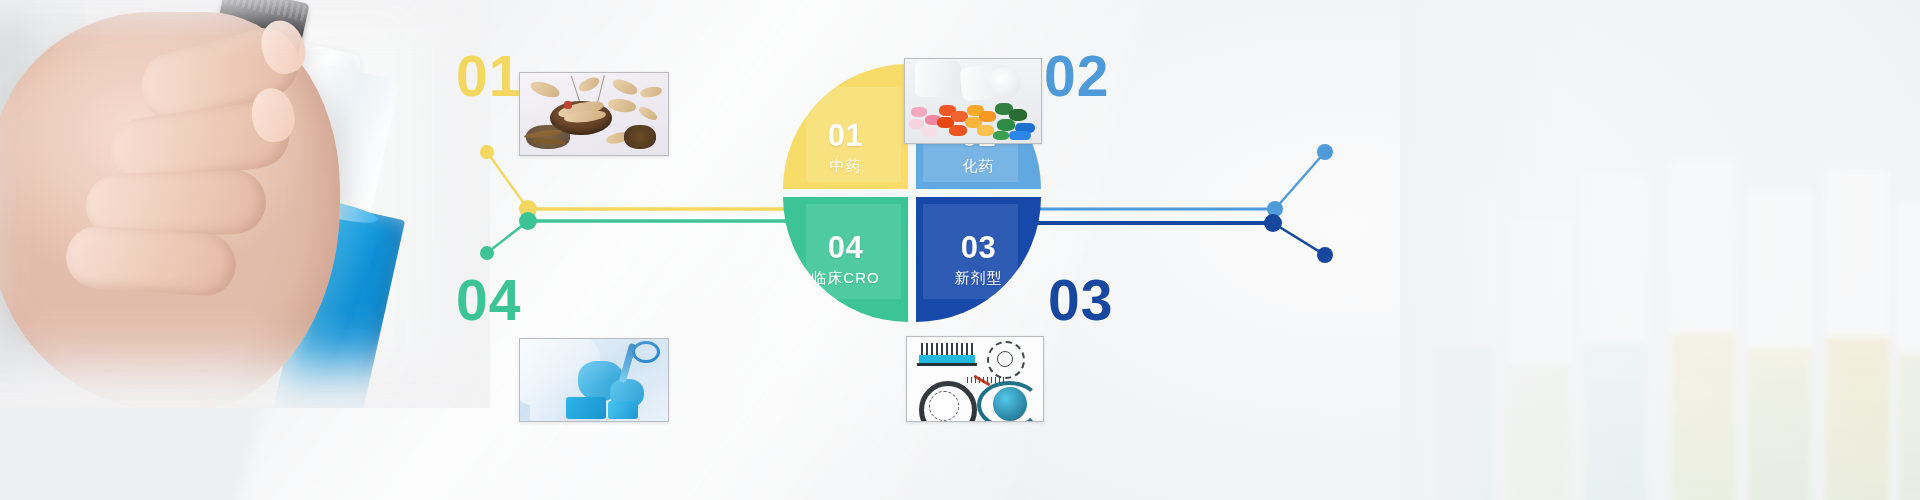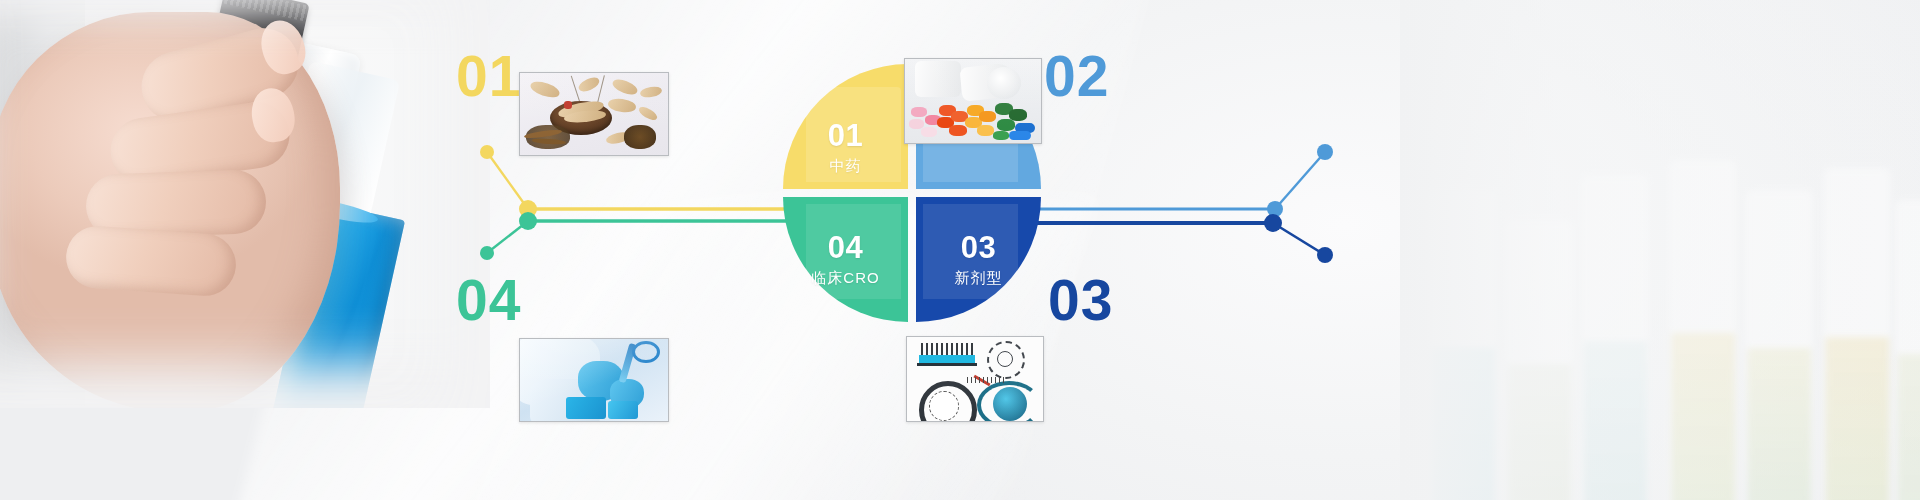--- a/index.html
+++ b/index.html
@@ -228,20 +228,24 @@
 
     <div class="inner i1"></div>
     <div class="inner i2"></div>
     <div class="inner i3"></div>
     <div class="inner i4"></div>
 
     <div class="qlabel L1">
       <div class="num">01</div>
       <div class="name">中药</div>
     </div>
+    <div class="qlabel L2">
+      <div class="num">02</div>
+      <div class="name">化药</div>
+    </div>
     <div class="qlabel L3">
       <div class="num">03</div>
       <div class="name">新剂型</div>
     </div>
     <div class="qlabel L4">
       <div class="num">04</div>
       <div class="name">临床CRO</div>
     </div>
   </div>
 

